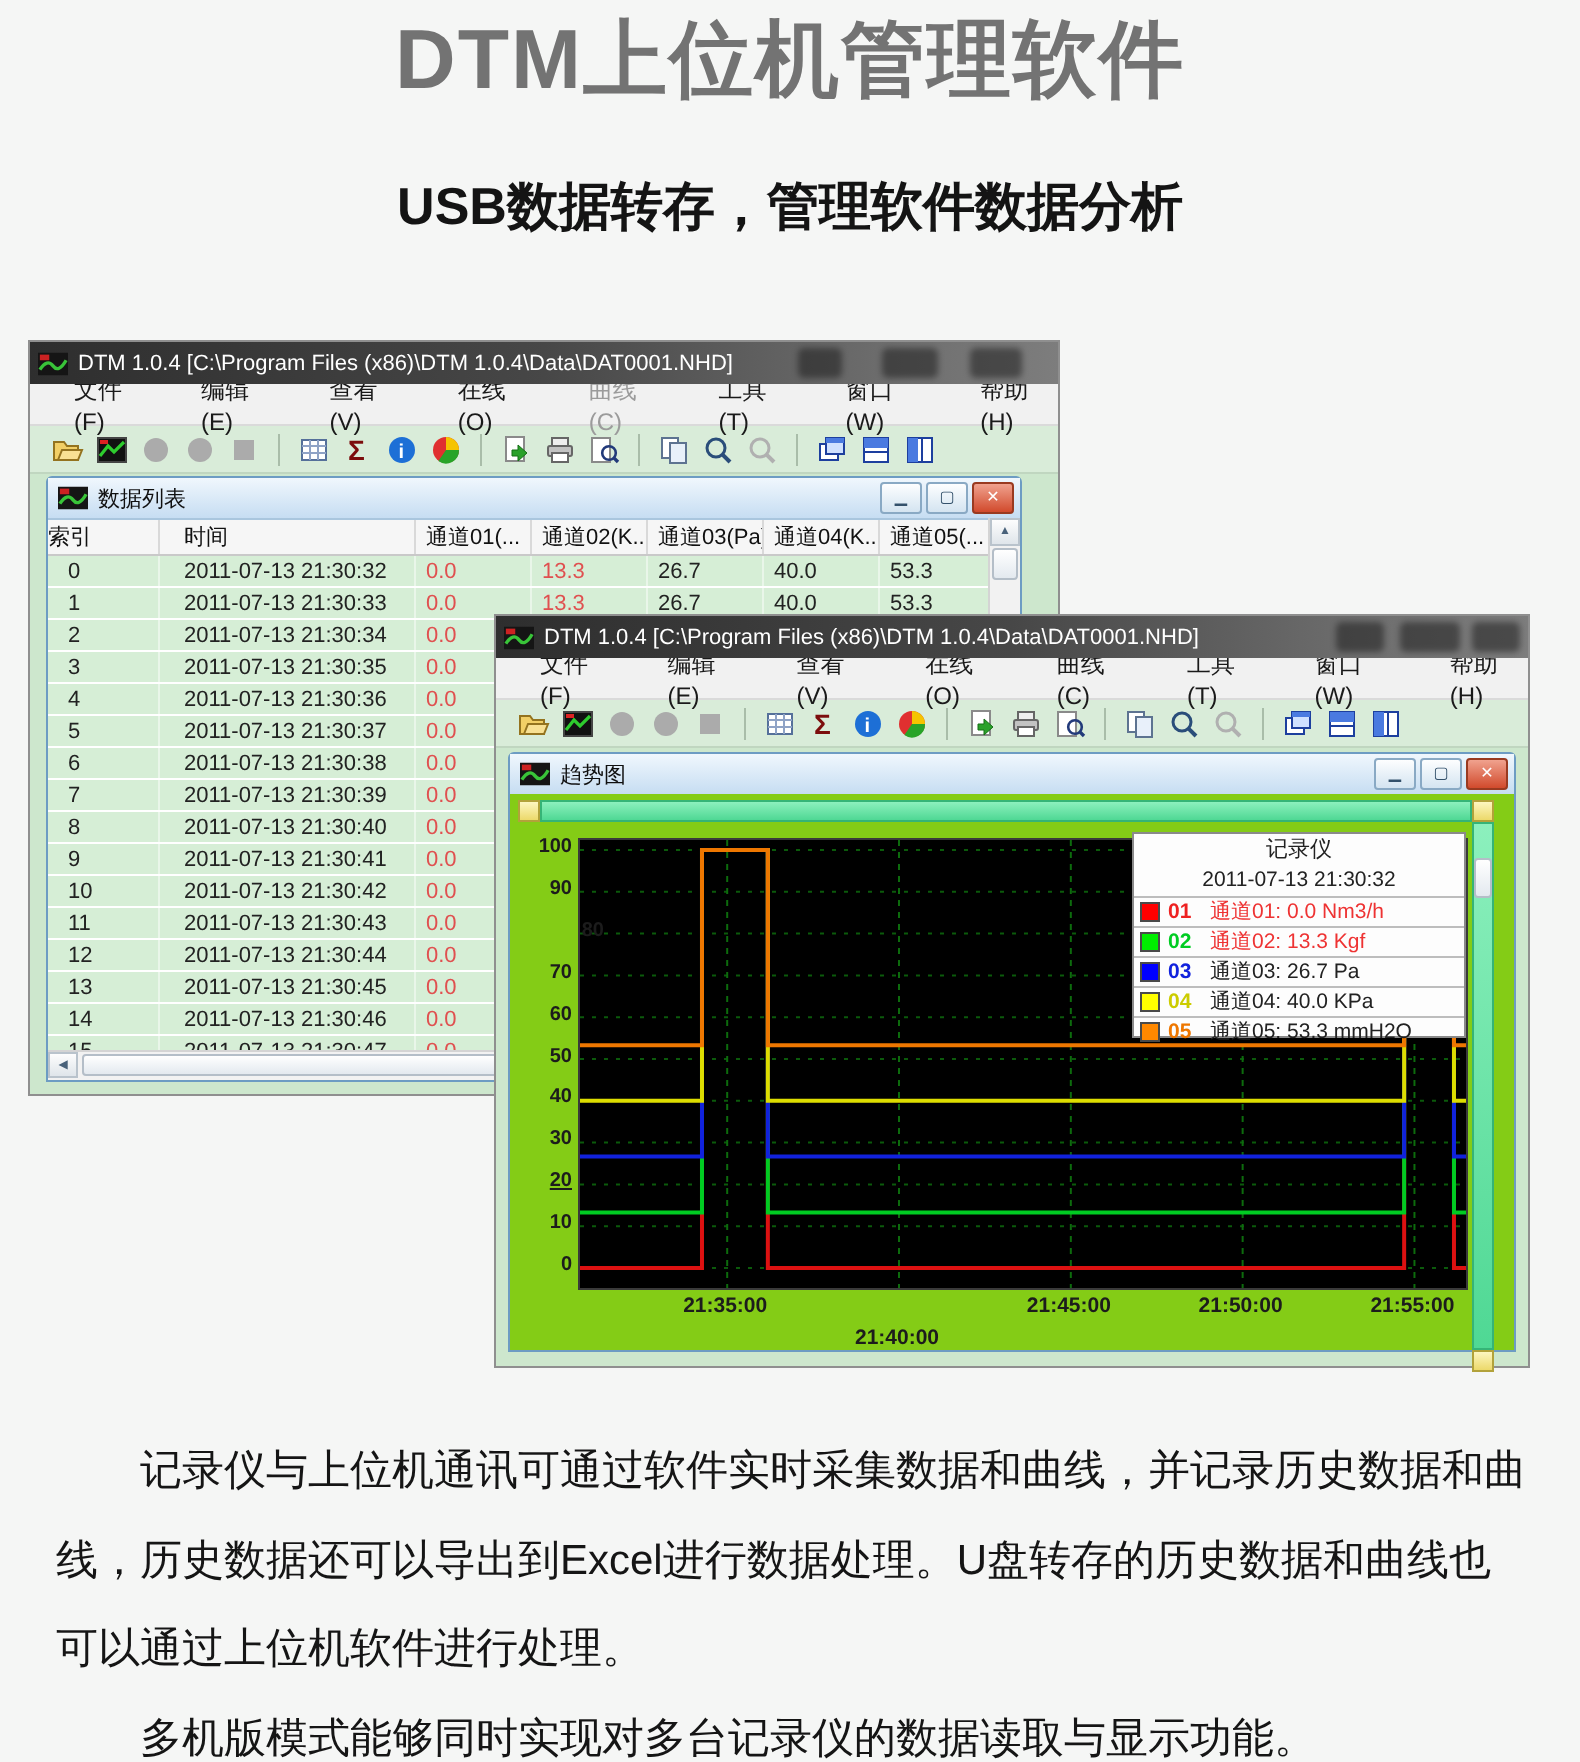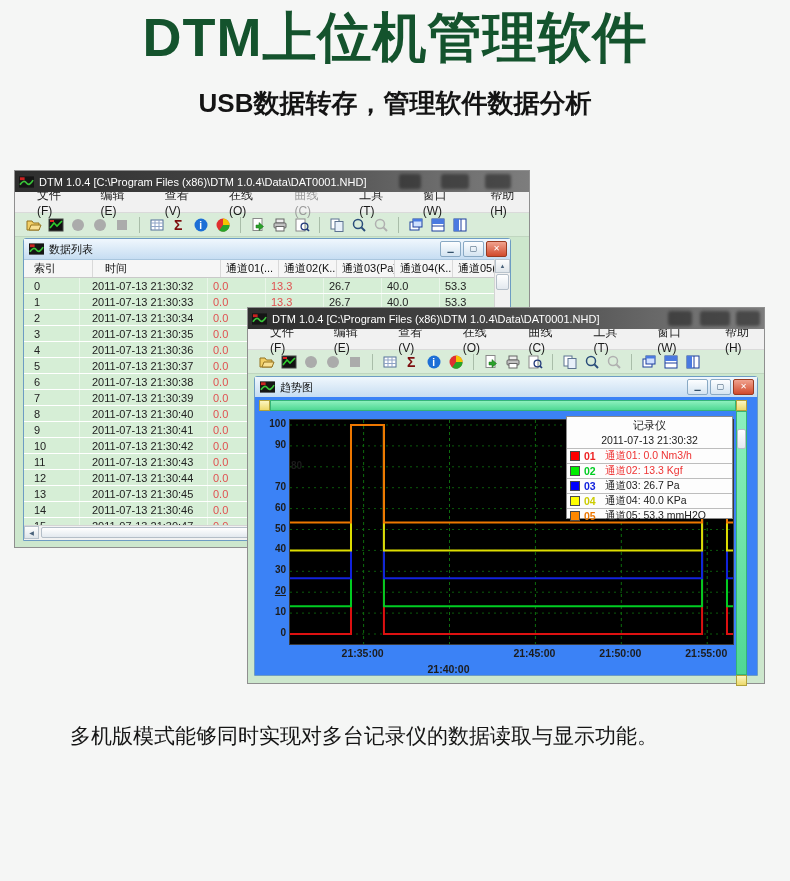--- a/index.html
+++ b/index.html
@@ -1,20 +1,20 @@
 <!DOCTYPE html>
 <html><head>
 <meta charset="utf-8">
 <style>
   html,body{margin:0;padding:0;}
   body{width:790px;height:881px;position:relative;overflow:hidden;
        background:#f5f6f5;font-family:"Liberation Sans","DejaVu Sans",sans-serif;color:#111;}
 
   .page-title{position:absolute;top:2px;left:0;width:100%;text-align:center;
-              font-size:54px;font-weight:bold;letter-spacing:1px;color:#14532d;}
+              font-size:42px;font-weight:bold;letter-spacing:1px;color:#737373;}
   .page-subtitle{position:absolute;top:86px;left:0;width:100%;text-align:center;
                  font-size:26px;font-weight:600;color:#141414;}
 
   
   .app-window{position:absolute;background:#cde7cd;border:1px solid #8f8f8f;box-sizing:border-box;}
   .titlebar{height:21px;background:linear-gradient(90deg,#2e2e2e,#474747 50%,#6f6f6f 85%,#7d7d7d);
             color:#fff;font-size:11px;display:flex;align-items:center;gap:5px;
             padding-left:4px;position:relative;white-space:nowrap;overflow:hidden;}
   .cap-blob{position:absolute;top:3px;height:15px;border-radius:3px;background:#181818;opacity:.5;filter:blur(1.5px);}
   .menubar{height:20px;background:#f1f1f1;display:flex;align-items:center;
@@ -46,21 +46,21 @@
   .tbl-row .cell{border-right:1px solid #e9f6e9;}
   .cell.red{color:#e05050;}
   .vscroll{position:absolute;width:15px;background:#f2f2f2;border-left:1px solid #d4d4d4;}
   .sb-btn{height:14px;background:linear-gradient(#fdfdfd,#dfe5ea);border:1px solid #b9c3cc;
           box-sizing:border-box;display:flex;align-items:center;justify-content:center;
           font-size:6px;color:#4a6population;color:#49627a;}
   .sb-thumb{background:linear-gradient(#ffffff,#e3e9ef);border:1px solid #b4bec8;box-sizing:border-box;border-radius:2px;}
   .hscroll{position:absolute;height:14px;background:#f2f2f2;border-top:1px solid #d4d4d4;display:flex;}
 
   
-  .trend-body{position:absolute;left:0;top:20px;right:0;bottom:0;background:#3b82f6;}
+  .trend-body{position:absolute;left:0;top:20px;right:0;bottom:0;background:#84cc16;}
   .green-bar{position:absolute;background:linear-gradient(#8cf0bd,#4fd894);border:1px solid #35b477;box-sizing:border-box;}
   .yellow-btn{position:absolute;width:11px;height:11px;background:linear-gradient(#fdf6c0,#ecd96a);
               border:1px solid #b2a23a;box-sizing:border-box;}
   .plot{position:absolute;background:#000;border:1px solid #3a3a3a;box-sizing:content-box;}
   .ylabel{position:absolute;width:27px;text-align:right;font-size:10px;font-weight:600;color:#1c1c1c;}
   .xlabel{position:absolute;width:64px;text-align:center;font-size:10.5px;font-weight:600;color:#1c1c1c;}
   .legend{position:absolute;background:#fdfdfd;border:1px solid #8a8a8a;box-sizing:border-box;}
   .legend-title{text-align:center;height:16px;line-height:17px;font-size:11px;color:#222;}
   .legend-ts{text-align:center;height:15px;line-height:15px;font-size:10.5px;color:#222;}
   .legend-entry{display:flex;align-items:center;height:14px;border-top:1px solid #bdbdbd;
@@ -230,21 +230,21 @@
           </svg>
       </span>
       <span>数据列表</span>
       <span class="cap-group">
         <span class="cap-btn">▁</span>
         <span class="cap-btn">▢</span>
         <span class="cap-btn close">✕</span>
       </span>
     </div>
     <div class="tbl-header" id="tblHeader">
-        <div class="cell" style="width: 69px; padding-left: 10px;">索引</div>
+        <div class="cell" style="width: 56px; padding-left: 0;">索引</div>
         <div class="cell" style="width: 128px; padding-left: 12px;">时间</div>
         <div class="cell" style="width: 58px; padding-left: 5px;">通道01(...</div>
         <div class="cell" style="width: 58px; padding-left: 5px;">通道02(K...</div>
         <div class="cell" style="width: 58px; padding-left: 5px;">通道03(Pa)</div>
         <div class="cell" style="width: 58px; padding-left: 5px;">通道04(K...</div>
         <div class="cell" style="width: 57px; padding-left: 5px;">通道05(...</div>
       </div>
     <div id="tblRows">
         <div class="tbl-row">
           <div class="cell" style="width: 56px; padding-left: 10px;">0</div>
@@ -647,14 +647,15 @@
               <span class="legend-num" style="color: rgb(238, 119, 0);">05</span>
               <span style="color: rgb(34, 34, 34);">通道05: 53.3 mmH2O</span>
             </div>
           </div>
       </div>
     </div>
   </div>
 </div>
 
 <div class="desc">
+  <p>记录仪与上位机通讯可通过软件实时采集数据和曲线，并记录历史数据和曲线，历史数据还可以导出到Excel进行数据处理。U盘转存的历史数据和曲线也可以通过上位机软件进行处理。</p>
   <p>多机版模式能够同时实现对多台记录仪的数据读取与显示功能。</p>
 </div>
 
 </body></html>

